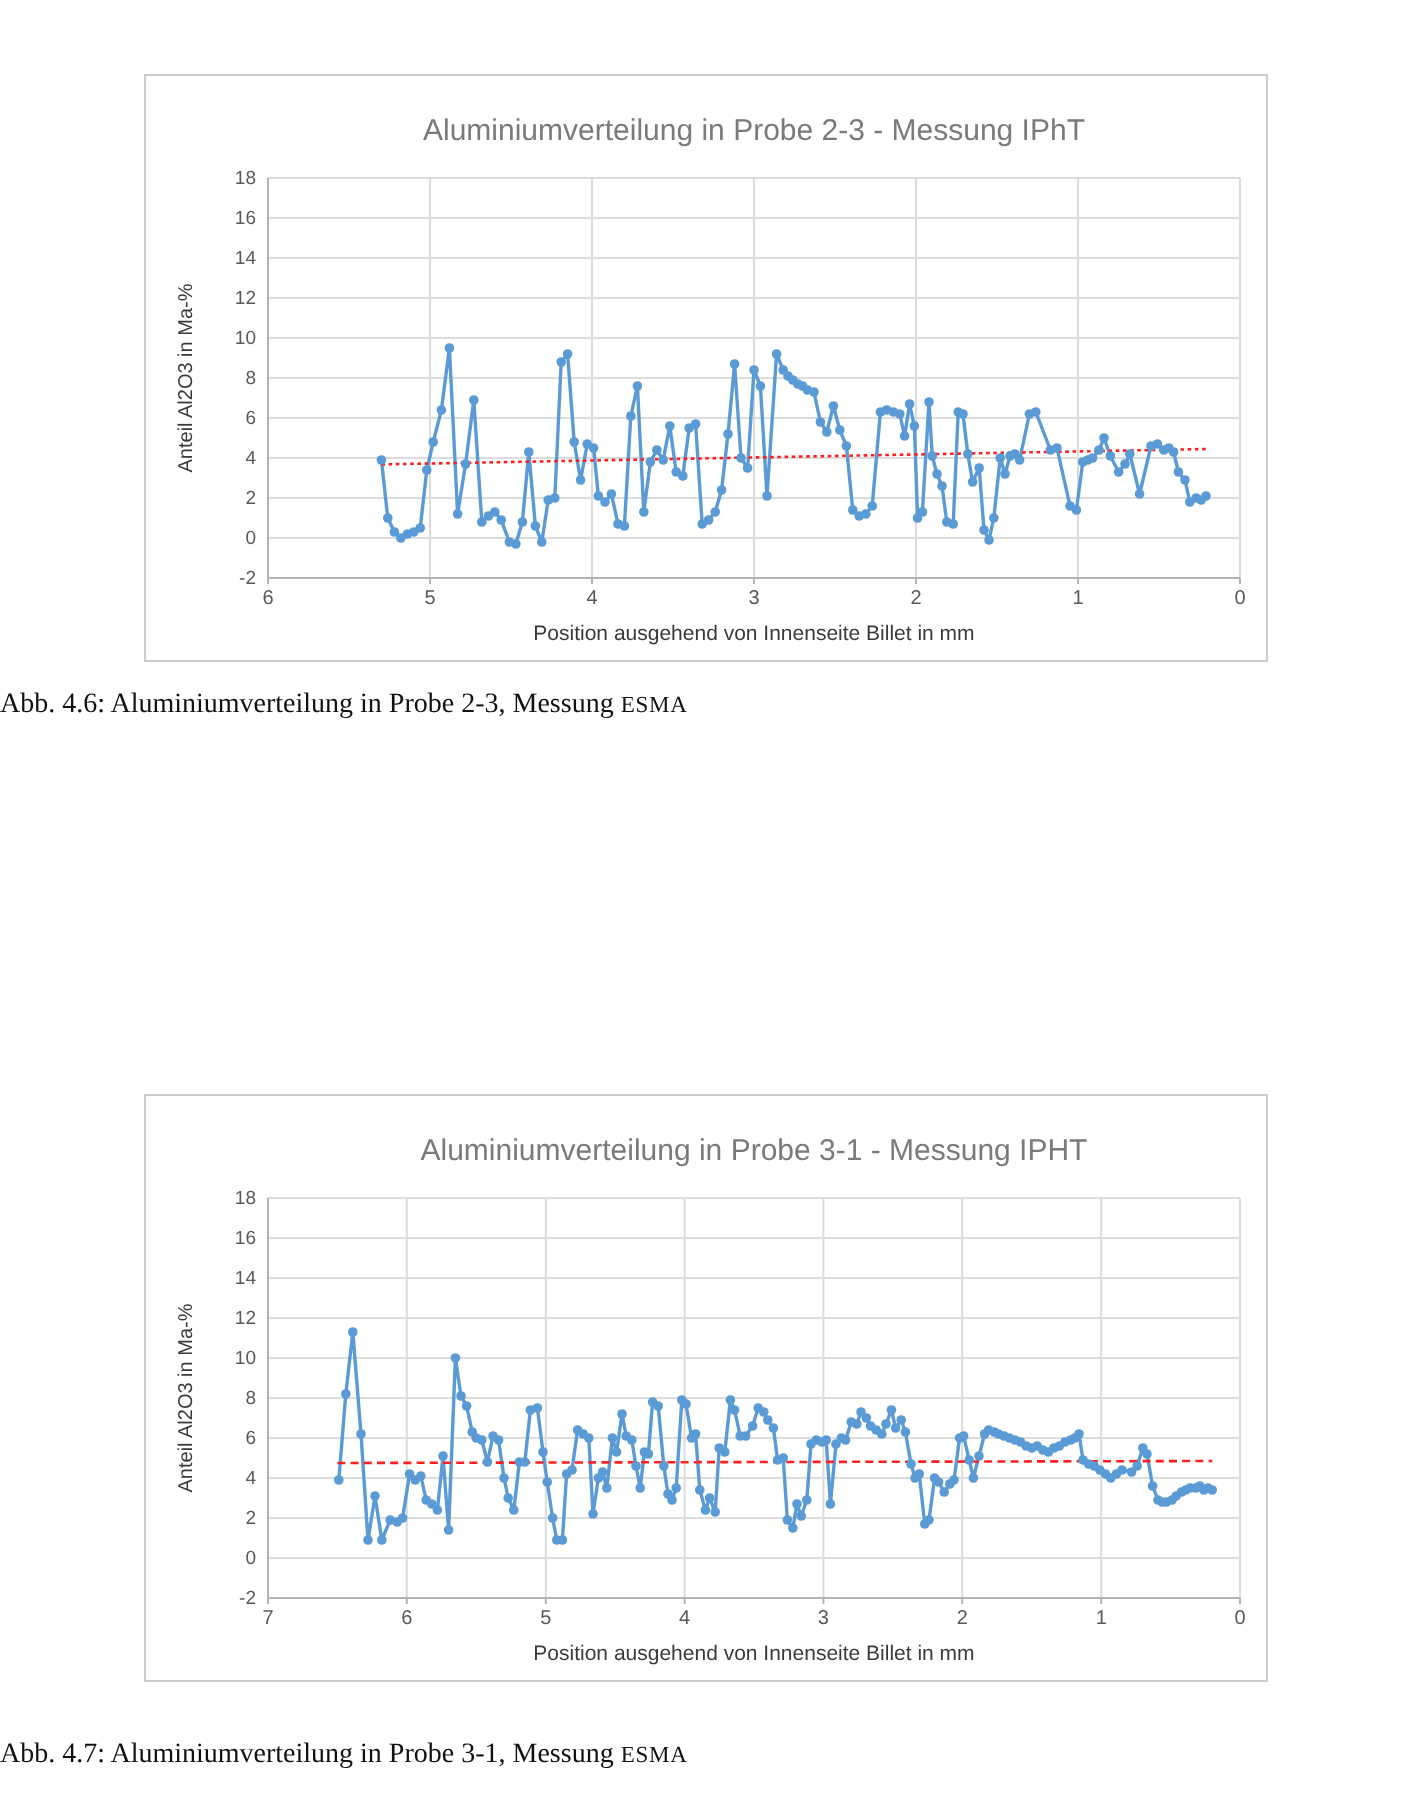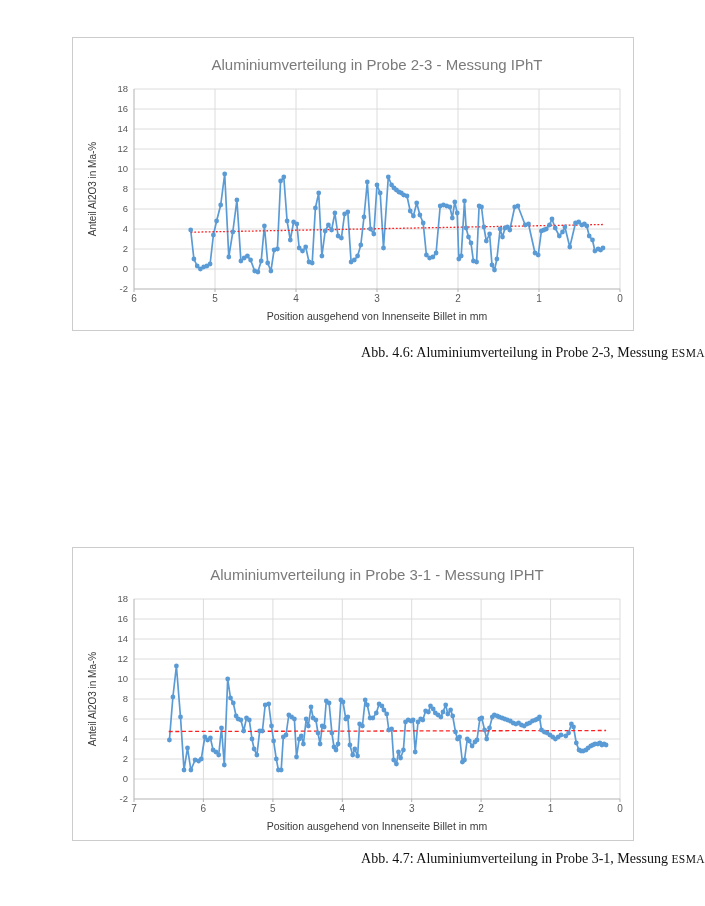--- a/index.html
+++ b/index.html
@@ -11,26 +11,26 @@
   .chart-frame{
     position:absolute;left:72px;width:562px;height:294px;
     border:1px solid #cccccc;box-sizing:border-box;background:#ffffff;
     margin:0;
   }
   #frame-0{top:37px;}
   #frame-1{top:547px;}
   .chart-frame svg{display:block;}
   svg text{font-family:"Liberation Sans",sans-serif;}
   .caption{
-    position:absolute;left:0;width:705px;text-align:right;
+    position:absolute;left:0;width:705px;text-align:left;
     font-family:"Liberation Serif",serif;
     font-size:14px;color:#111111;line-height:19px;
   }
   #caption-0{top:343px;}
-  #caption-1{top:849px;}
+  #caption-1{top:868px;}
   .sc{font-size:11.5px;letter-spacing:0.4px;}
 </style>
 </head>
 <body>
 
 <div>
 
   <figure class="chart-frame" id="frame-0">
     <svg id="chart-0" width="560" height="292" viewBox="0 0 560 292">
         <line x1="61" y1="51.0" x2="547" y2="51.0" stroke="#dcdcdc" stroke-width="1"></line>

